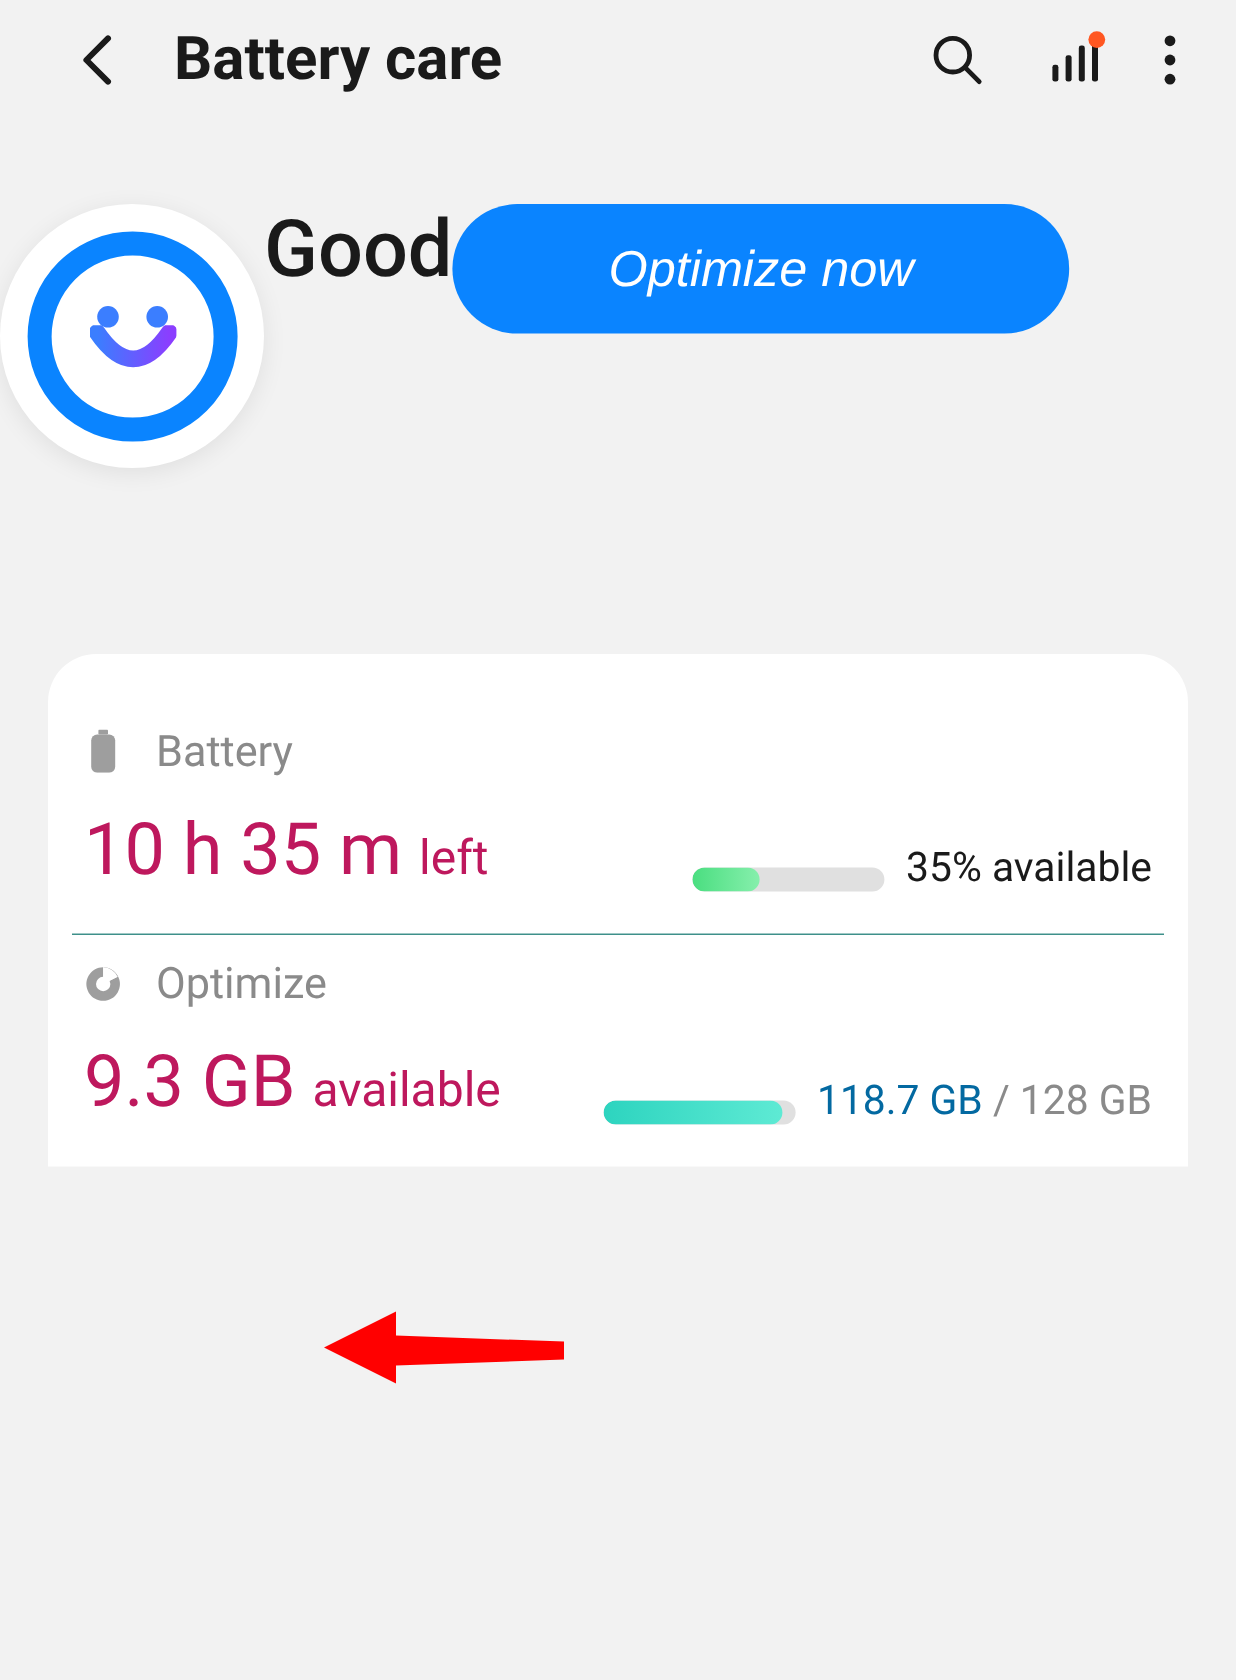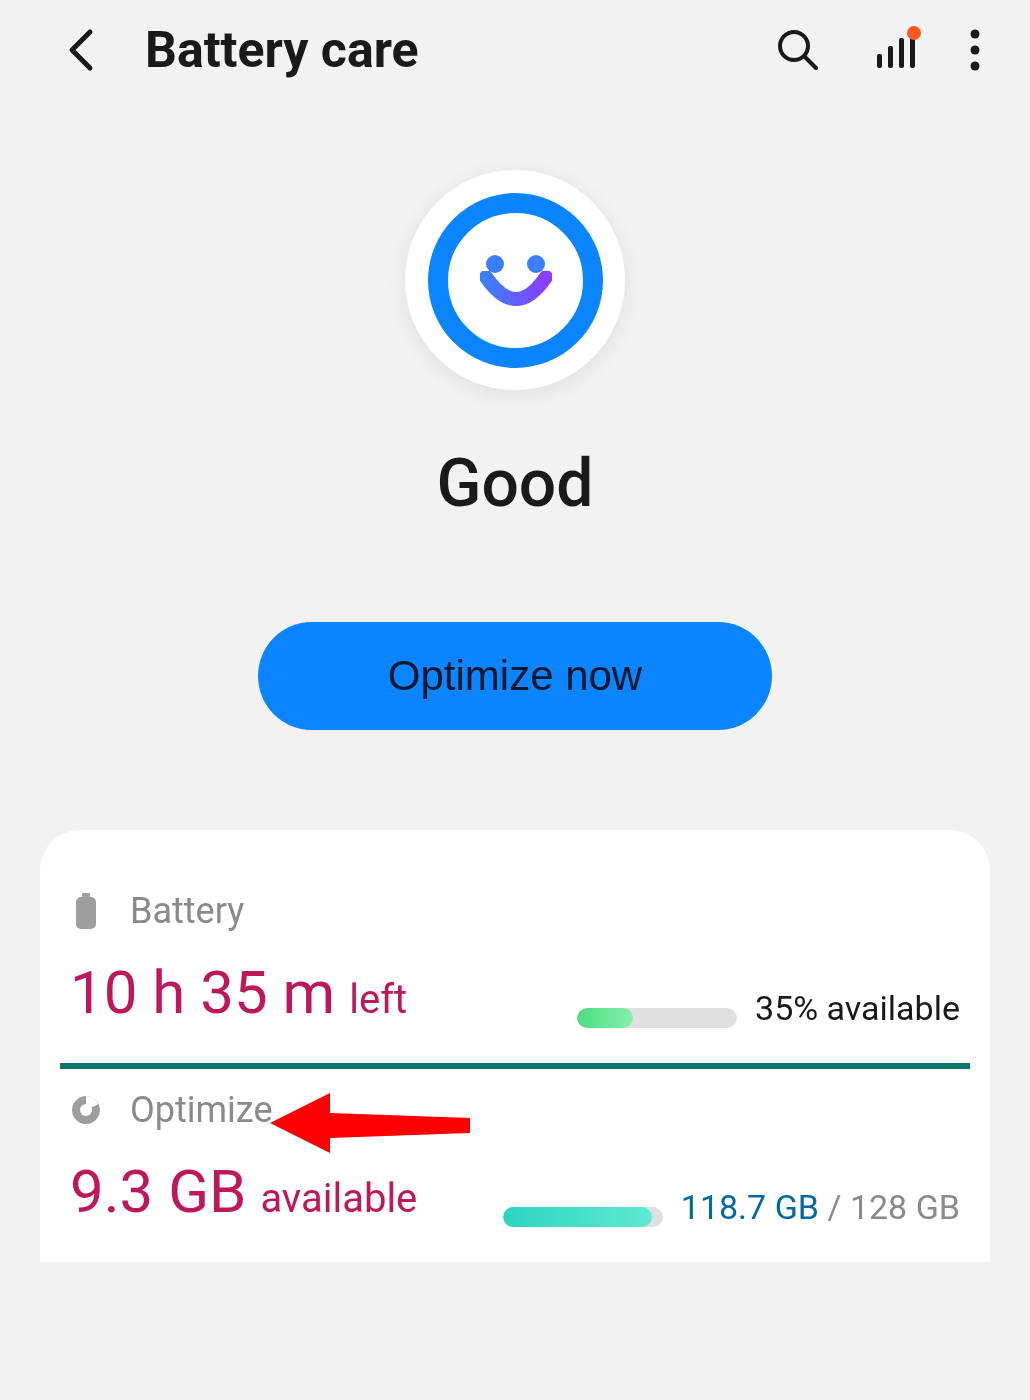--- a/index.html
+++ b/index.html
@@ -50,22 +50,22 @@
       position: absolute;
       top: -4px;
       right: -6px;
       width: 14px;
       height: 14px;
       background: #ff5722;
       border-radius: 50%;
     }
     .status-section {
       display: flex;
-      flex-direction: column;
-      align-items: center;
+      flex-direction: row;
+      align-items: flex-start;
       padding-top: 70px;
     }
     .smiley-container {
       width: 220px;
       height: 220px;
       background: #ffffff;
       border-radius: 50%;
       display: flex;
       align-items: center;
       justify-content: center;
@@ -92,37 +92,38 @@
     .eye-left { top: 42px; left: 38px; }
     .eye-right { top: 42px; right: 38px; }
     .status-text {
       font-size: 66px;
       font-weight: 500;
       color: #1a1a1a;
       margin-bottom: 100px;
     }
     .optimize-btn {
       background: #0a84ff;
-      color: #0f172a;
+      color: #ffffff;
       font-size: 42px;
       font-weight: 500;
       border: none;
       border-radius: 60px;
       padding: 30px 130px;
       cursor: pointer;
+      font-style: italic;
     }
     .cards-section {
       background: #ffffff;
       border-radius: 40px 40px 0 0;
       margin: 100px 40px 0 40px;
       padding: 40px 20px 0 20px;
     }
     .card {
       padding: 20px 10px 35px 10px;
-      border-bottom: 6px solid #0f766e;
+      border-bottom: 1px solid #0f766e;
       position: relative;
     }
     .card:last-child {
       border-bottom: none;
     }
     .card-header {
       display: flex;
       align-items: center;
       gap: 28px;
       margin-bottom: 25px;

